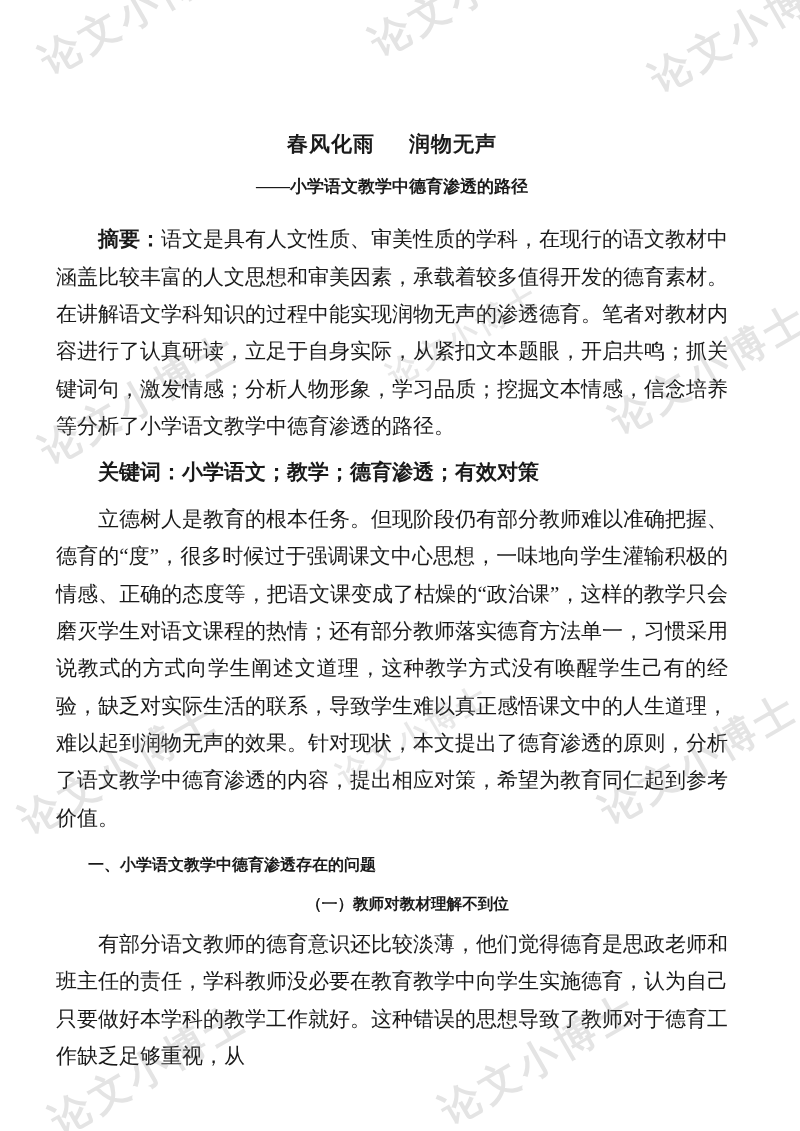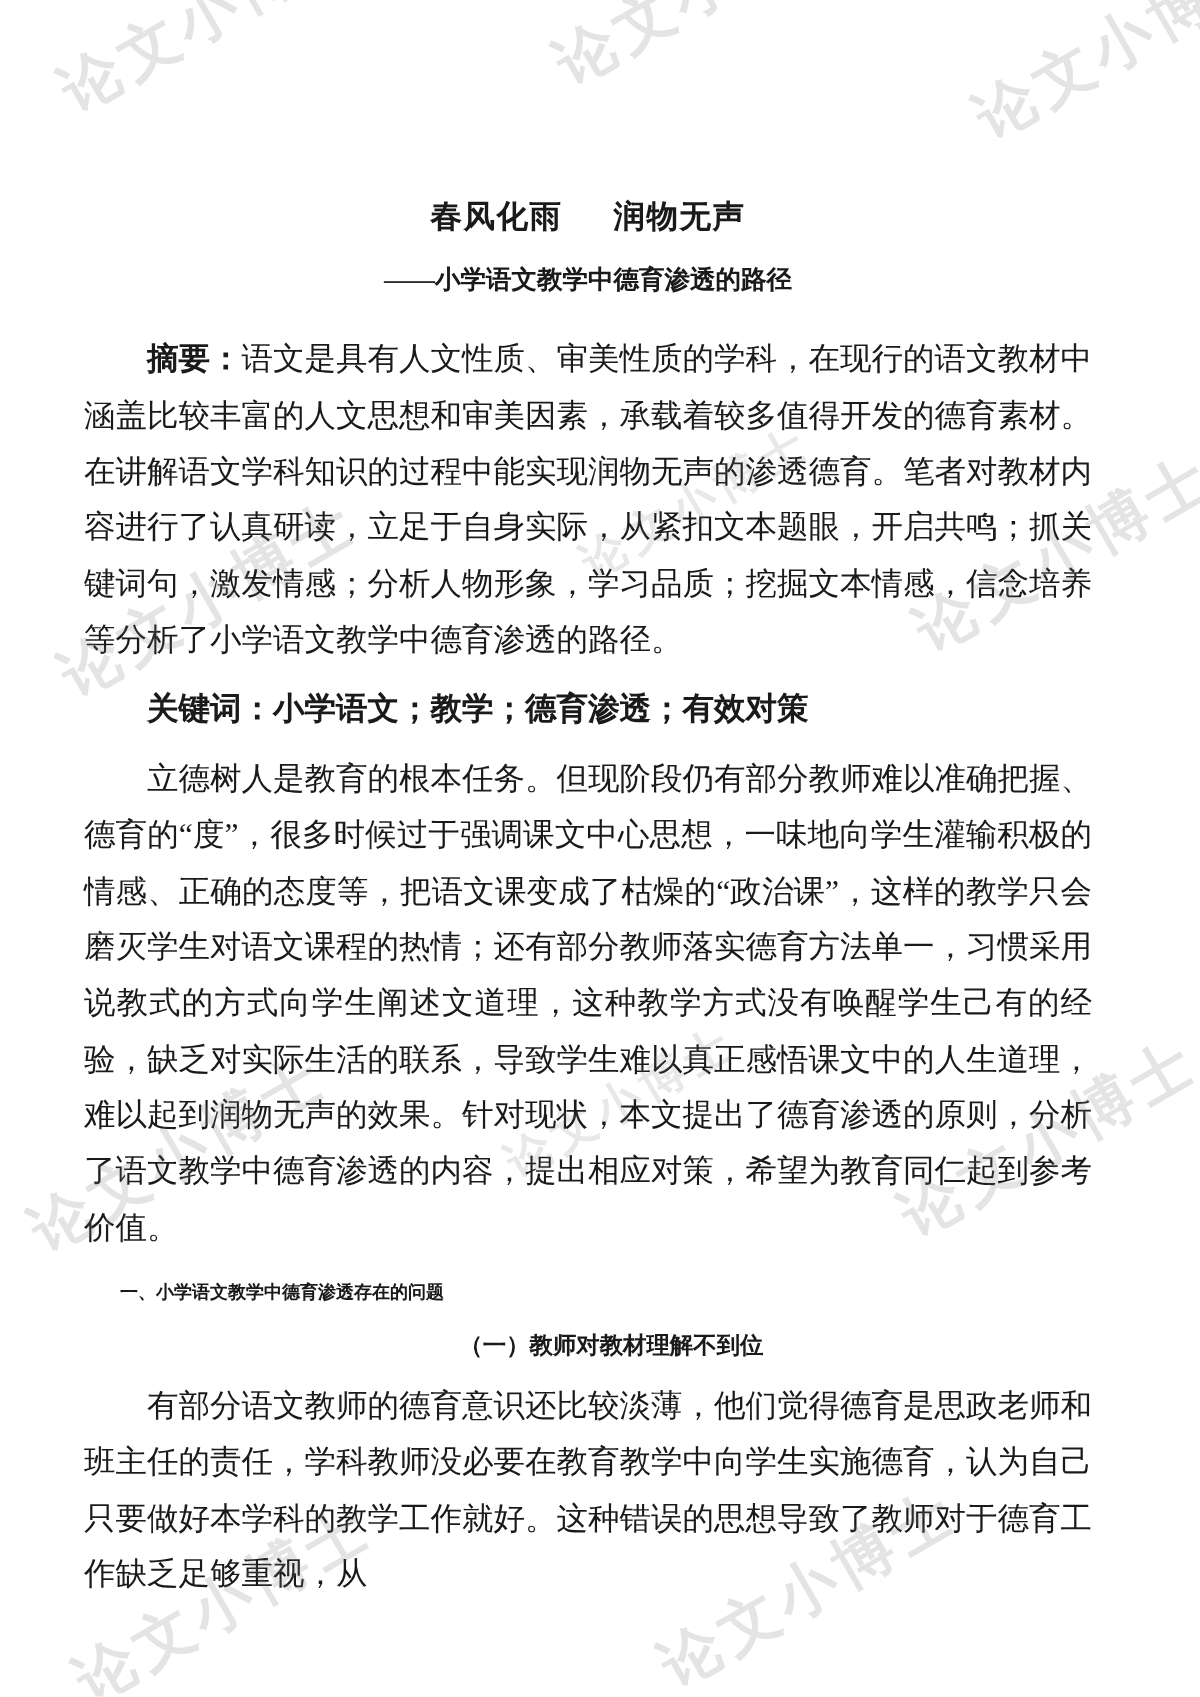--- a/index.html
+++ b/index.html
@@ -52,21 +52,21 @@
     text-align: justify;
     text-justify: inter-ideograph;
     text-indent: 2em;
   }
 
   .lead-label {
     font-weight: bold;
   }
 
   h2.sec {
-    font-size: 12px;
+    font-size: 16px;
     font-weight: bold;
     margin: 14px 0 9px 0;
     text-indent: 2em;
     line-height: 1.7;
   }
   h3.subsec {
     font-size: 15.6px;
     font-weight: bold;
     margin: 13px 0 8px 0;
     text-indent: 2em;

